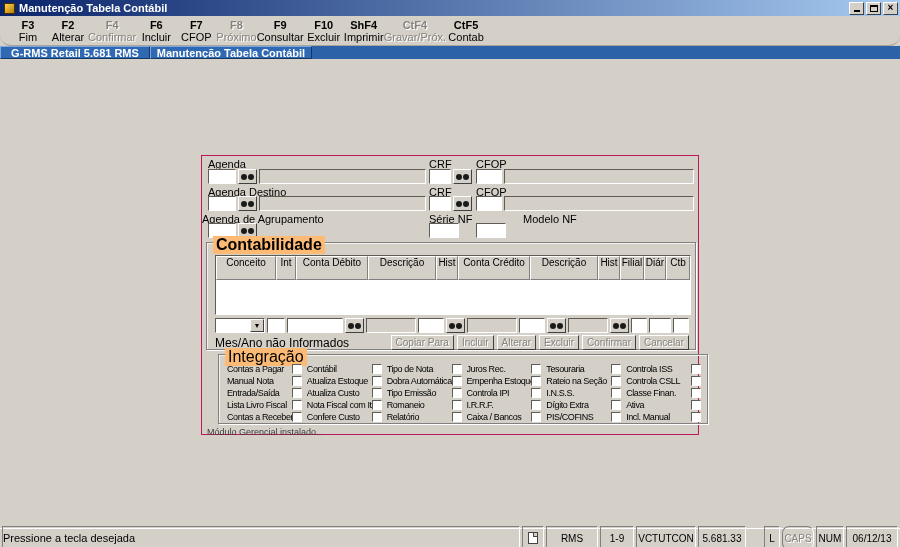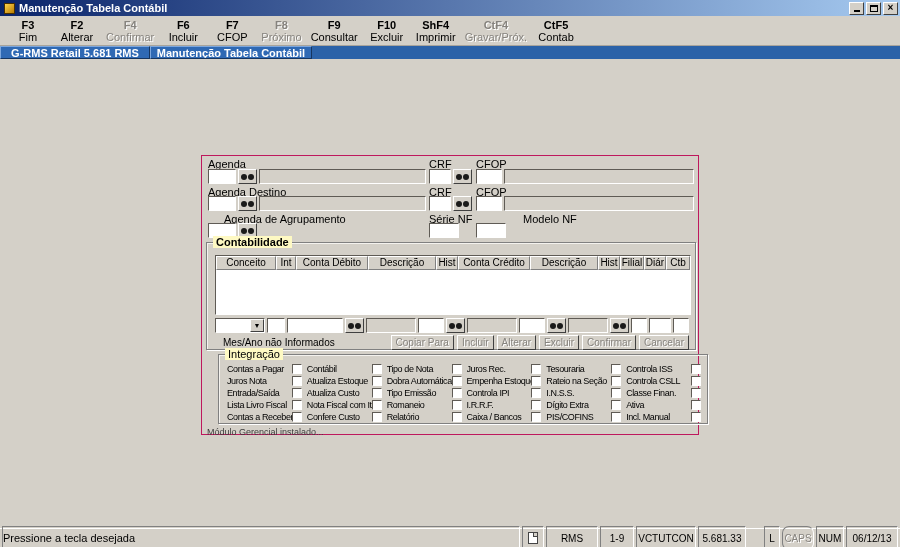--- a/index.html
+++ b/index.html
@@ -15,22 +15,22 @@
   .title-text{font-weight:bold;font-size:11px;flex:1;white-space:nowrap;overflow:hidden;}
   .winbtn{width:15px;height:13px;background:#d4d0c8;border:1px solid;
     border-color:#fff #404040 #404040 #fff;margin-left:2px;
     display:flex;align-items:center;justify-content:center;color:#000;flex:0 0 auto;cursor:pointer;}
   .glyph-min{width:6px;height:2px;background:#000;margin-top:6px;}
   .glyph-max{width:8px;height:7px;border:1px solid #000;border-top-width:2px;}
   .glyph-close{font-size:10px;font-weight:bold;line-height:10px;}
 
   
   .toolbar{position:absolute;top:16px;left:0;right:0;height:30px;background:#d4d0c8;
-    display:flex;align-items:center;padding-left:8px;gap:9px;
-    border-bottom:1px solid #a8a49c;}
+    display:flex;align-items:center;padding-left:8px;
+    border-bottom:1px solid #a8a49c;border-radius:11px;}
   .tb-item{min-width:40px;text-align:center;cursor:pointer;}
   .tb-key{display:block;font-weight:bold;font-size:11px;line-height:12px;}
   .tb-label{display:block;font-size:11px;line-height:12px;}
   .tb-item.disabled{color:#86837e;text-shadow:1px 1px 0 #fff;cursor:default;}
 
   
   .header{position:absolute;top:46px;left:0;right:0;height:13px;background:#2b62a8;
     display:flex;color:#fff;font-weight:bold;font-size:11px;line-height:12px;}
   .header-left{width:150px;text-align:center;border:1px solid;
     border-color:#7da7dd #16355f #16355f #7da7dd;background:#2f69b4;white-space:nowrap;overflow:hidden;}
@@ -51,42 +51,42 @@
   .binoc::after{right:0;}
 
   
   .panel{position:absolute;left:201px;top:155px;width:498px;height:280px;
     background:#d4d0c8;border:1px solid #be185d;}
   .lbl{position:absolute;font-size:11px;white-space:nowrap;}
   .abs{position:absolute;}
 
   .group{position:absolute;border:1px solid #808080;
     box-shadow:1px 1px 0 #fff, inset 1px 1px 0 #f4f2ee;}
-  .group-title{position:absolute;top:-7px;left:6px;background:#fef9c3;padding:0 3px;
-    font-size:11px;white-space:nowrap;}
+  .group-title{position:absolute;top:-7px;left:6px;background:#fdba74;padding:0 3px;
+    font-size:16px;white-space:nowrap;}
   .group-title.bold{font-weight:bold;}
 
   
   .grid{position:absolute;left:8px;top:12px;width:476px;height:60px;background:#fff;
     border:1px solid;border-color:#5f5b55 #fff #fff #5f5b55;overflow:hidden;}
-  .grid-head{display:flex;height:14px;}
+  .grid-head{display:flex;height:24px;}
   .grid-th{flex:0 0 auto;background:#d4d0c8;border:1px solid;
     border-color:#fff #808080 #808080 #fff;font-size:10px;line-height:12px;
     text-align:center;white-space:nowrap;overflow:hidden;}
   .grid-body{height:44px;background:#fff;cursor:default;}
 
   .edit-row{position:absolute;left:8px;top:75px;height:15px;display:flex;gap:2px;align-items:center;}
   .combo{display:flex;height:15px;background:#fff;border:1px solid;
     border-color:#5f5b55 #fff #fff #5f5b55;cursor:pointer;}
   .combo-val{flex:1;}
   .combo-btn{width:14px;background:#d4d0c8;border:1px solid;
     border-color:#fff #404040 #404040 #fff;font-size:7px;line-height:12px;text-align:center;color:#000;}
 
   .actions-row{position:absolute;left:8px;right:6px;top:92px;height:15px;display:flex;align-items:center;}
-  .mesano{flex:1;font-size:10px;margin-left:8px;}
+  .mesano{flex:1;font-size:12px;}
   .btn{height:15px;padding:0 4px;margin-left:3px;background:#d4d0c8;border:1px solid;
     border-color:#fff #404040 #404040 #fff;font-size:10px;line-height:13px;
     color:#86837e;text-shadow:1px 1px 0 #fff;cursor:default;white-space:nowrap;}
 
   
   .integ-grid{position:absolute;left:8px;right:6px;top:8px;display:grid;
     grid-template-columns:repeat(6,1fr);grid-template-rows:repeat(5,12px);
     grid-auto-flow:column;column-gap:5px;}
   .chk-row{display:flex;align-items:center;overflow:hidden;}
   .chk-label{flex:1;font-size:9px;letter-spacing:-0.4px;white-space:nowrap;overflow:hidden;}
@@ -202,21 +202,21 @@
   <input class="inp ro abs" style="left: 57px; top: 40px; width: 167px;" readonly="">
   <span class="lbl" style="left:227px;top:30px;">CRF</span>
   <input class="inp abs" style="left: 227px; top: 40px; width: 22px;">
   <span class="binocbtn abs" style="left:251px;top:40px;">
       <span class="binoc"></span>
     </span>
   <span class="lbl" style="left:274px;top:30px;">CFOP</span>
   <input class="inp abs" style="left: 274px; top: 40px; width: 26px;">
   <input class="inp ro abs" style="left: 302px; top: 40px; width: 190px;" readonly="">
 
-  <span class="lbl" style="left:22px;top:57px;">Agenda de Agrupamento</span>
+  <span class="lbl" style="left:0;top:57px;">Agenda de Agrupamento</span>
   <input class="inp abs" style="left: 6px; top: 67px; width: 28px;">
   <span class="binocbtn abs" style="left:36px;top:67px;">
       <span class="binoc"></span>
     </span>
   <span class="lbl" style="left:227px;top:57px;">Série NF</span>
   <input class="inp abs" style="left: 227px; top: 67px; width: 30px;">
   <span class="lbl" style="left:274px;top:57px;padding-left:47px;">Modelo NF</span>
   <input class="inp abs" style="left: 274px; top: 67px; width: 30px;">
 
   <div class="group" style="left:4px;top:86px;width:490px;height:108px;">
@@ -281,21 +281,21 @@
 
   <div class="group" style="left:16px;top:198px;width:490px;height:70px;">
     <span class="group-title">Integração</span>
     <div class="integ-grid">
 
       <div class="chk-row">
           <span class="chk-label">Contas a Pagar</span>
           <span class="chk-box"></span>
         </div>
       <div class="chk-row">
-          <span class="chk-label">Juros Nota</span>
+          <span class="chk-label">Manual Nota</span>
           <span class="chk-box"></span>
         </div>
       <div class="chk-row">
           <span class="chk-label">Entrada/Saída</span>
           <span class="chk-box"></span>
         </div>
       <div class="chk-row">
           <span class="chk-label">Lista Livro Fiscal</span>
           <span class="chk-box"></span>
         </div>

